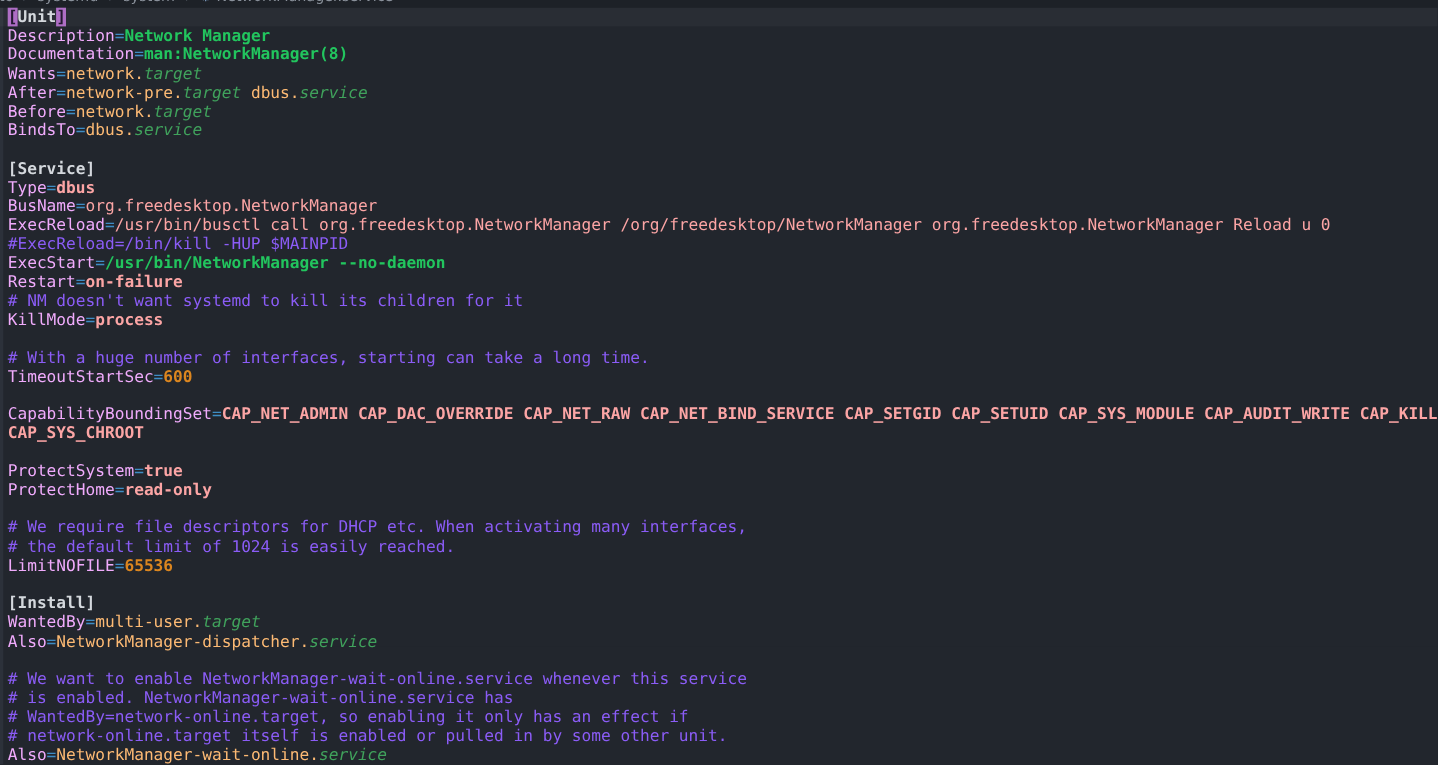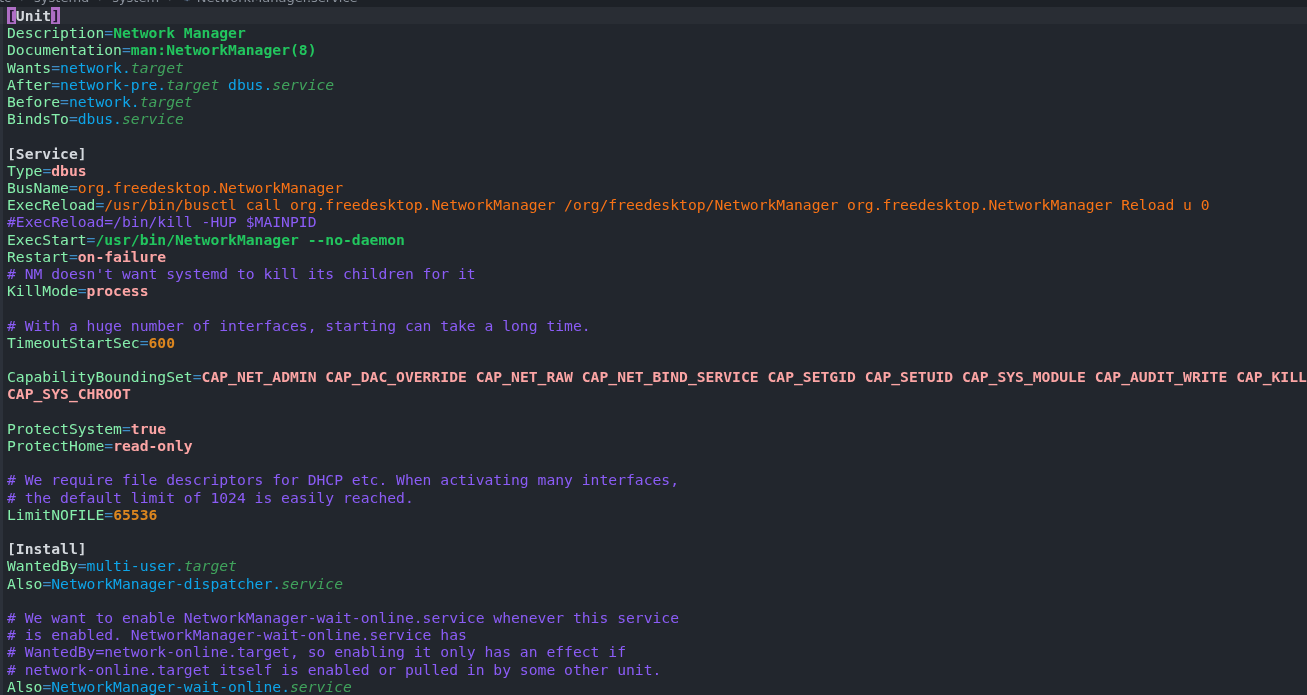--- a/index.html
+++ b/index.html
@@ -15,29 +15,29 @@
   .file-icon{color:#7d9cc0;font-size:11px;margin-right:5px;}
 
   
   .edge-strip{position:absolute;top:0;left:0;width:3px;height:695px;background:#2c313a;}
   .code{position:absolute;top:7px;left:0;width:1307px;
     font-family:"DejaVu Sans Mono","Liberation Mono",monospace;
     font-size:14.7px;line-height:17.2px;white-space:pre;color:#c9cdd3;}
   .line{min-height:17.2px;padding-left:7px;}
   .line.cursor-line{background:rgba(255,255,255,0.035);}
 
-  .tk-key {color:#86efac;text-align:right;}
+  .tk-key {color:#f0abfc;text-align:right;}
   .tk-eq  {color:#3e8cc4;}
   .tk-val {color:#22c55e;font-weight:bold;}
-  .tk-valn{color:#f97316;}
+  .tk-valn{color:#fca5a5;}
   .tk-sec {color:#d4d8dd;font-weight:bold;}
   .tk-com {color:#8b5cf6;}
   .tk-cy  {color:#fca5a5;font-weight:bold;}
   .tk-num {color:#dc861f;font-weight:bold;margin-top:12px;}
-  .tk-grn {color:#0ea5e9;}
+  .tk-grn {color:#fdba74;}
   .tk-grni{color:#40a25c;font-style:italic;text-align:center;}
   .tk-brk {color:#241931;background:#ae6ec5;font-weight:bold;}
 </style>
 </head>
 <body>
 
 <div class="screen">
   <div class="edge-strip"></div>
 
   <div class="topbar">

